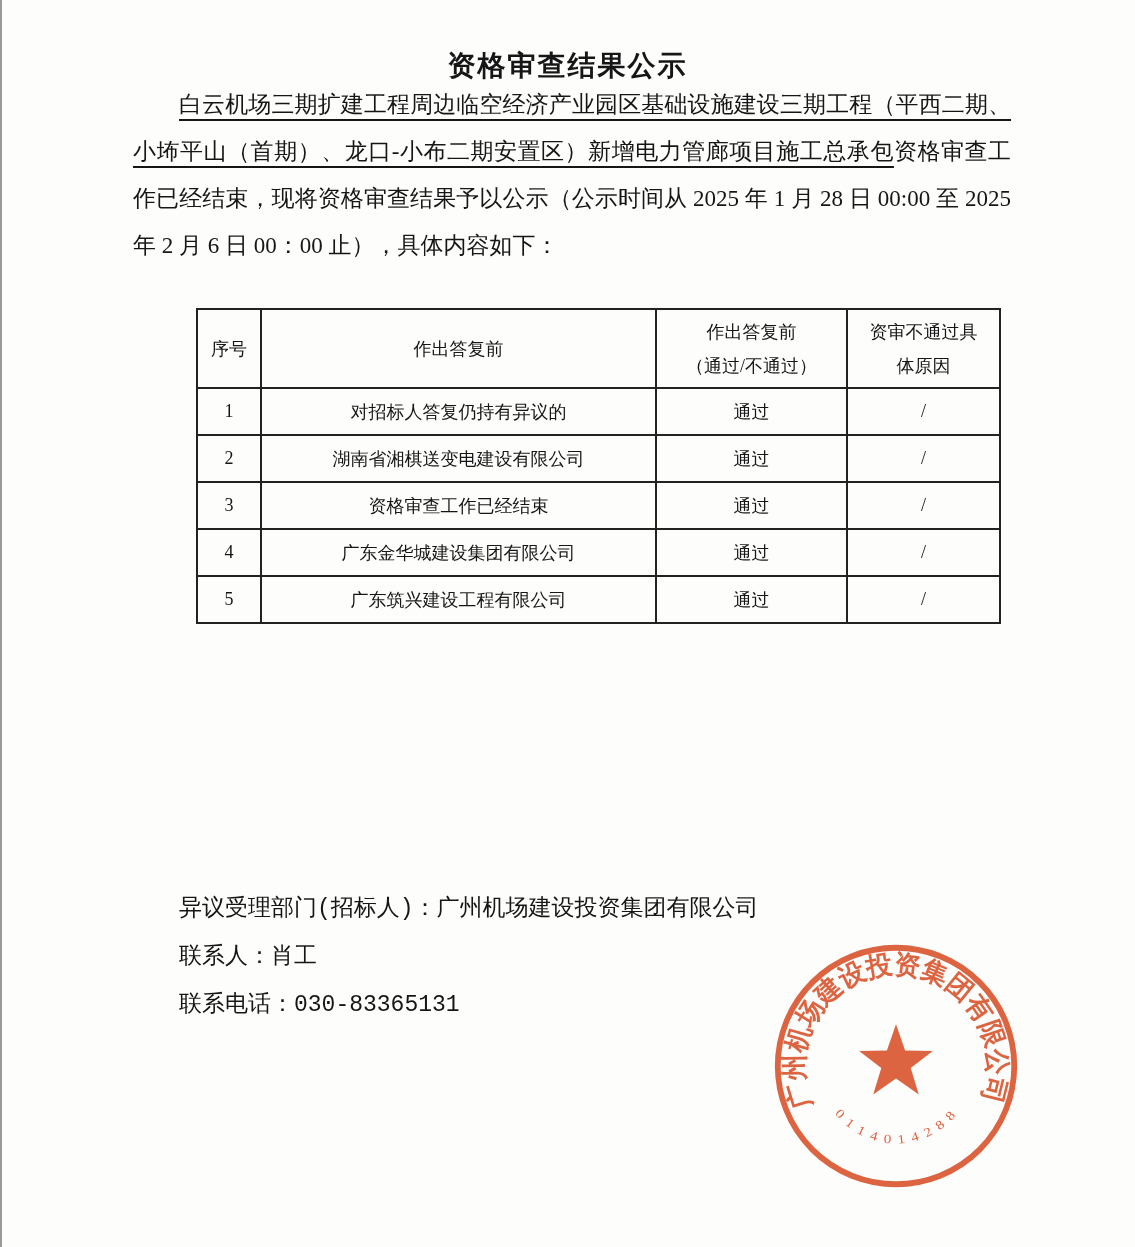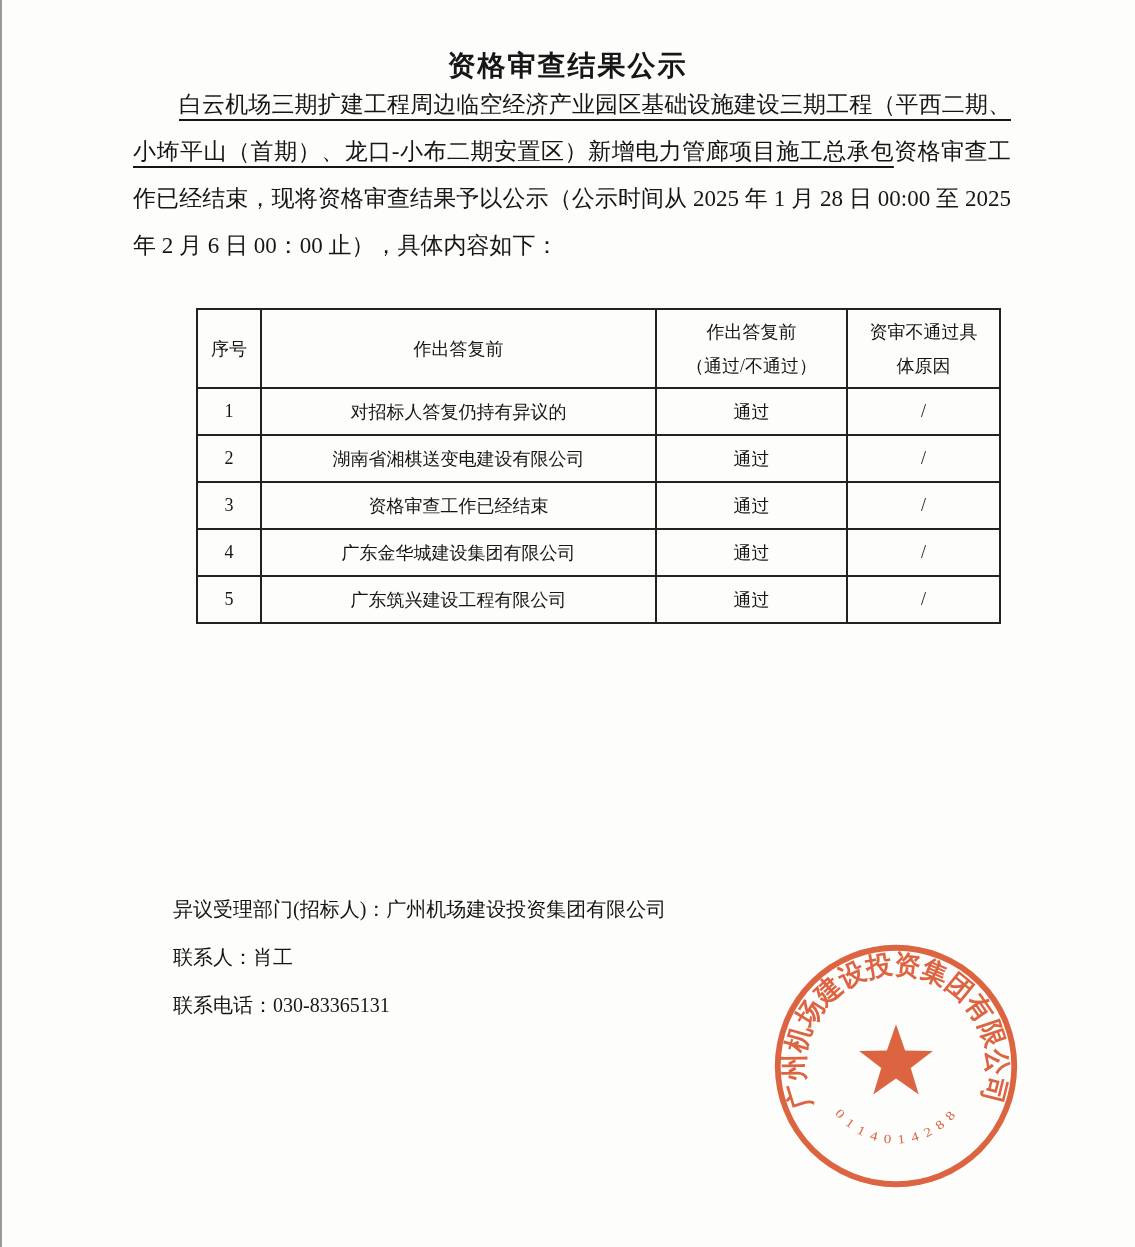--- a/index.html
+++ b/index.html
@@ -65,24 +65,25 @@
   .col-bid  { width: 395px; }
   .col-res  { width: 191px; }
   .col-rea  { width: 153px; }
 
   .contact {
     position: absolute;
     top: 885px; left: 133px; width: 878px;
   }
   .contact p {
     margin: 0;
-    font-size: 20px;
+    font-size: 23px;
     line-height: 48px;
     text-indent: 2em;
     text-align: left;
+    font-family: Liberation Mono, monospace;
   }
   .signature {
     position: absolute;
     top: 1065px; left: 133px; width: 879px;
     text-align: right;
   }
   .signature p {
     margin: 0;
     font-size: 23px;
     line-height: 48px;

